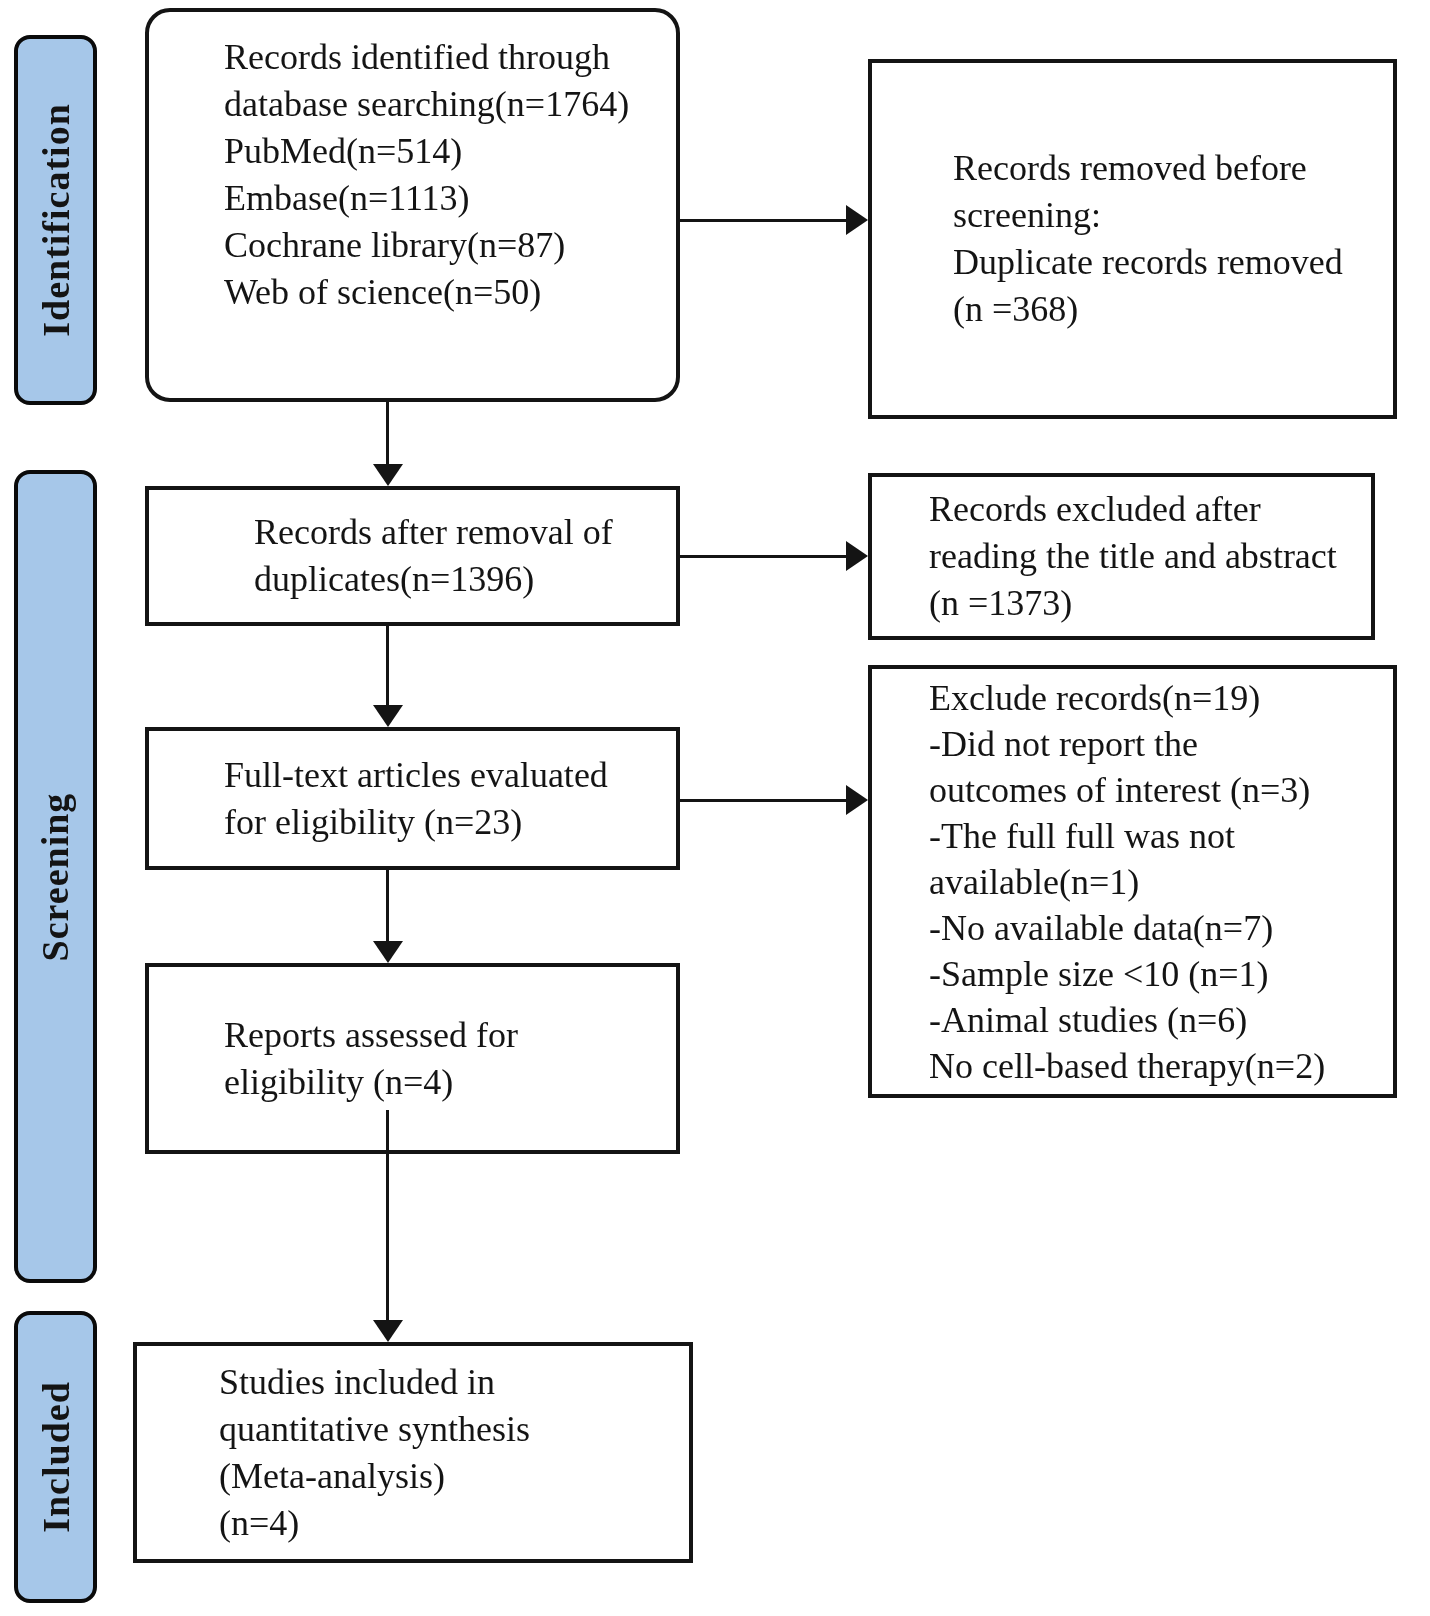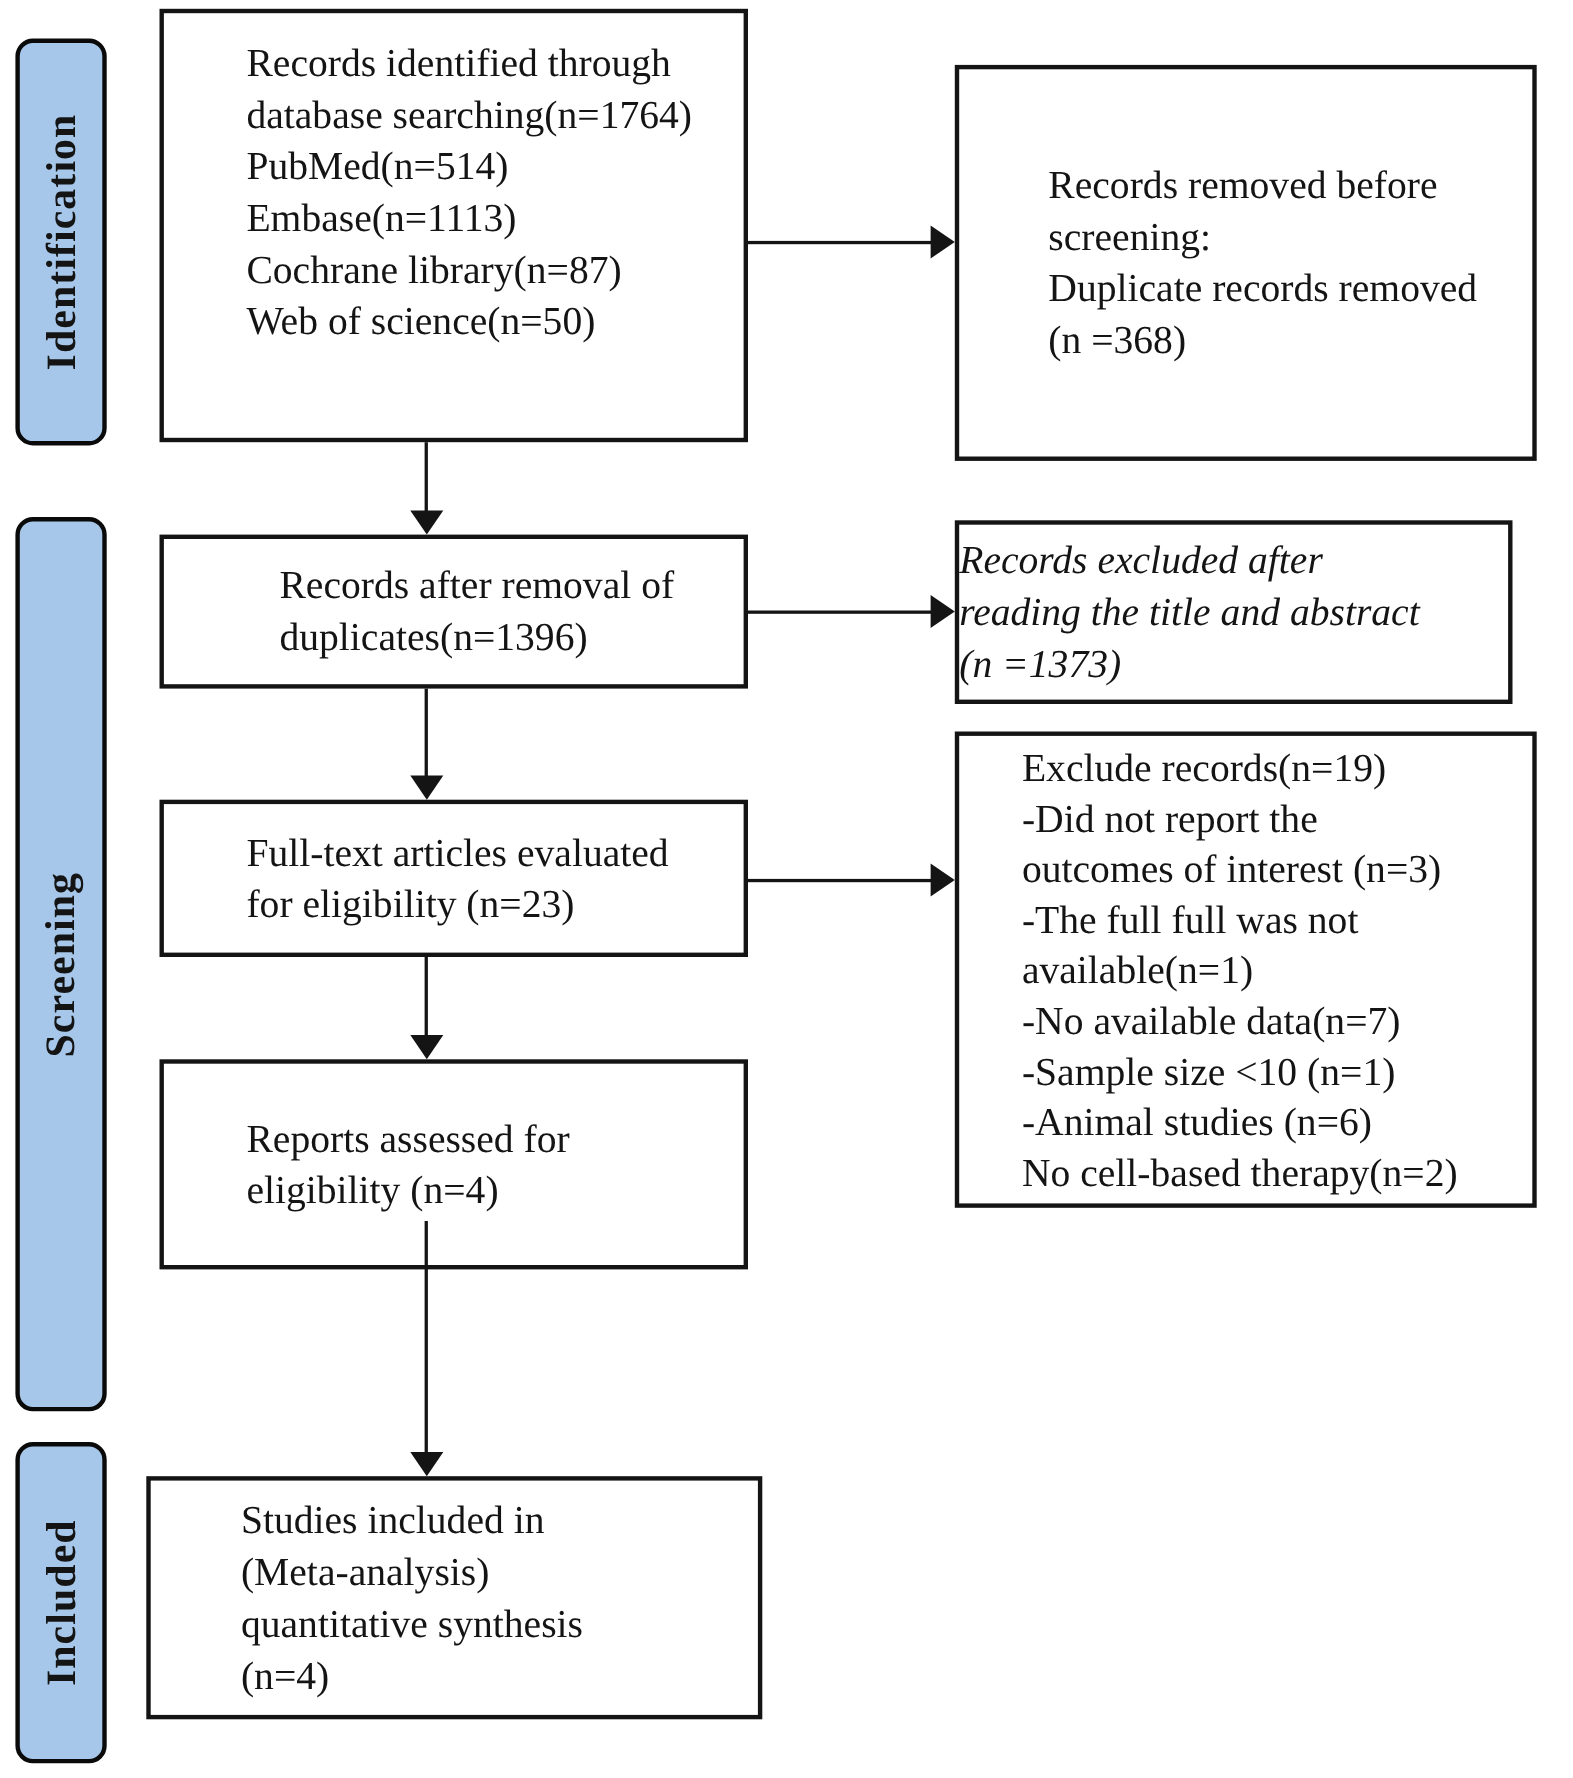--- a/index.html
+++ b/index.html
@@ -32,21 +32,21 @@
   .box{
     position:absolute;
     background:#ffffff;
     border:4px solid #141414;
     box-sizing:border-box;
     display:flex;flex-direction:column;justify-content:center;
     font-size:36px;
     line-height:47px;
   }
   .box .line{white-space:nowrap;}
-  .box.top-align{justify-content:flex-start;}
+  .box.top-align{justify-content:flex-start;border-radius:25px;}
   
   .shaft-v{position:absolute;width:3px;background:#141414;}
   .shaft-h{position:absolute;height:3px;background:#141414;}
   .head-down{
     position:absolute;width:0;height:0;
     border-left:15px solid transparent;
     border-right:15px solid transparent;
     border-top:22px solid #141414;
   }
   .head-right{
@@ -90,33 +90,33 @@
     <div class="line">for eligibility (n=23)</div>
   </div>
 
   <div class="box" style="left:145px;top:963px;width:535px;height:191px;padding-left:75px;">
     <div class="line">Reports assessed for</div>
     <div class="line">eligibility (n=4)</div>
   </div>
 
   <div class="box" style="left:133px;top:1342px;width:560px;height:221px;padding-left:82px;">
     <div class="line">Studies included in</div>
+    <div class="line">quantitative synthesis</div>
     <div class="line">(Meta-analysis)</div>
-    <div class="line">quantitative synthesis</div>
     <div class="line">(n=4)</div>
   </div>
 
   <div class="box" style="left:868px;top:42px;width:529px;height:360px;padding-left:81px;margin-top:17px;">
     <div class="line">Records removed before</div>
     <div class="line">screening:</div>
     <div class="line">Duplicate records removed</div>
     <div class="line">(n =368)</div>
   </div>
 
-  <div class="box" style="left:868px;top:473px;width:507px;height:167px;font-style:italic;">
+  <div class="box" style="left:868px;top:473px;width:507px;height:167px;padding-left:57px;">
     <div class="line">Records excluded after</div>
     <div class="line">reading the title and abstract</div>
     <div class="line">(n =1373)</div>
   </div>
 
   <div class="box" style="left:868px;top:665px;width:529px;height:433px;padding-left:57px;line-height:46px;">
     <div class="line">Exclude records(n=19)</div>
     <div class="line">-Did not report the</div>
     <div class="line">outcomes of interest (n=3)</div>
     <div class="line">-The full full was not</div>

